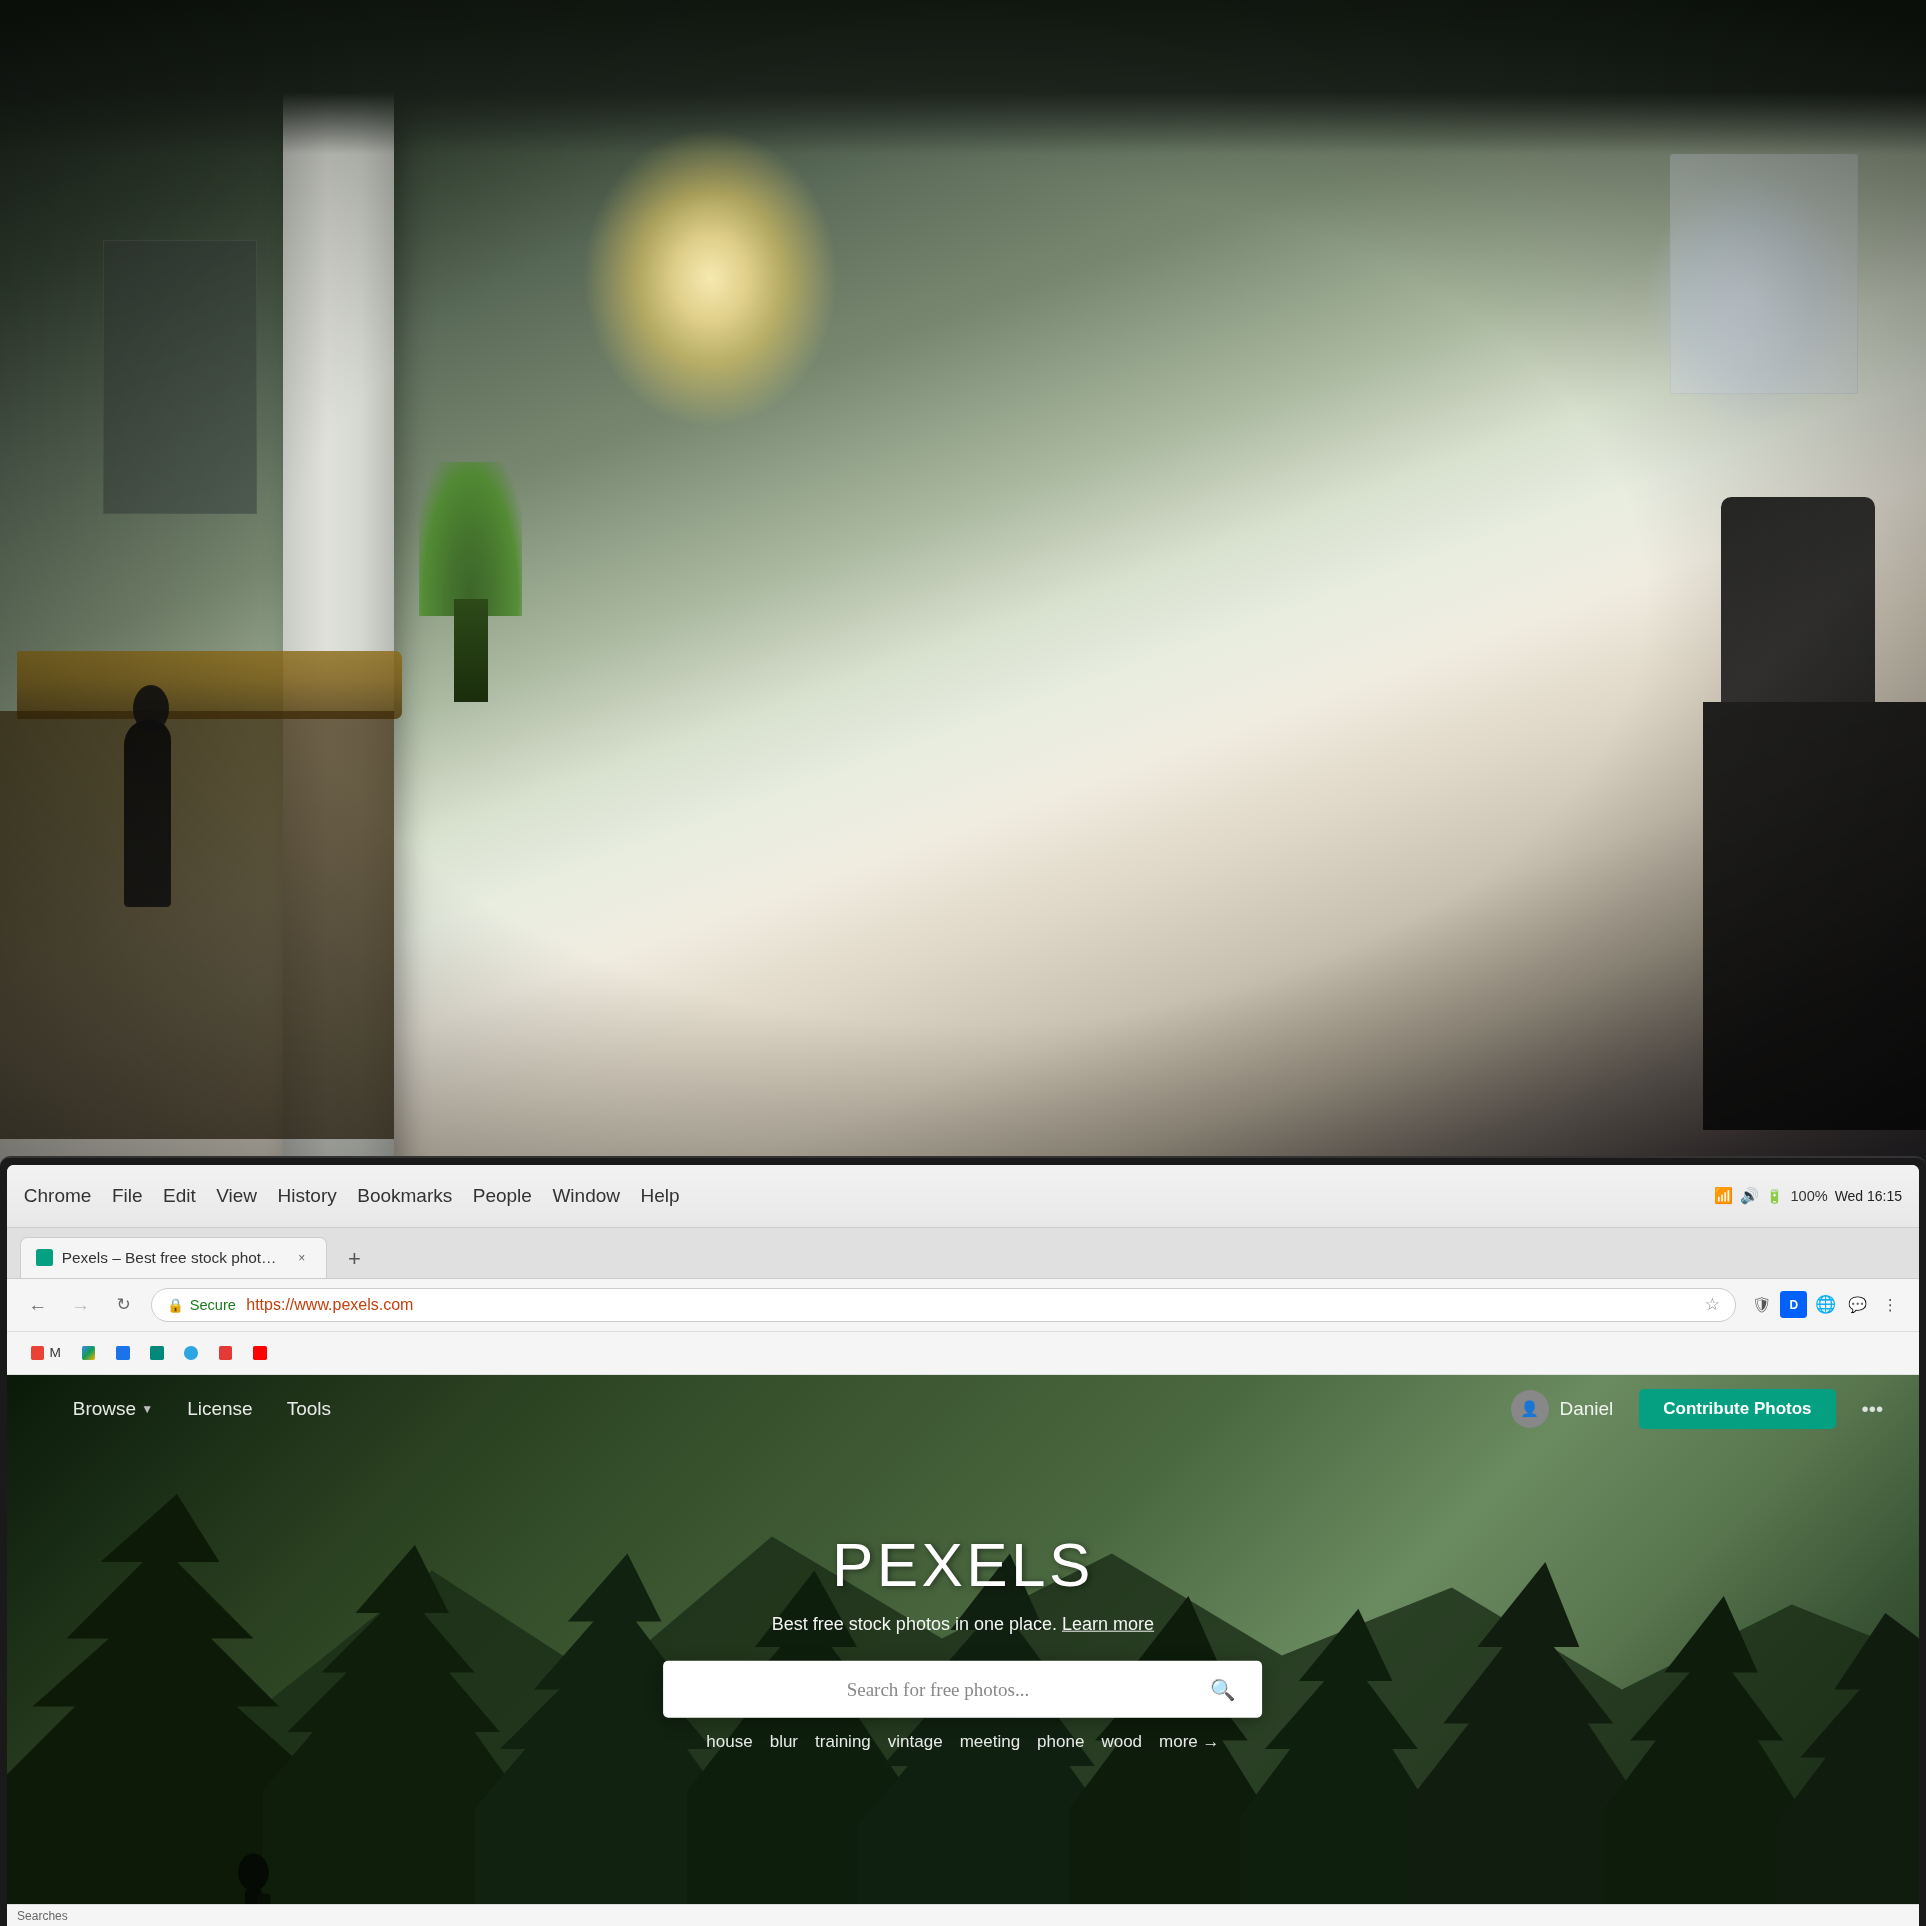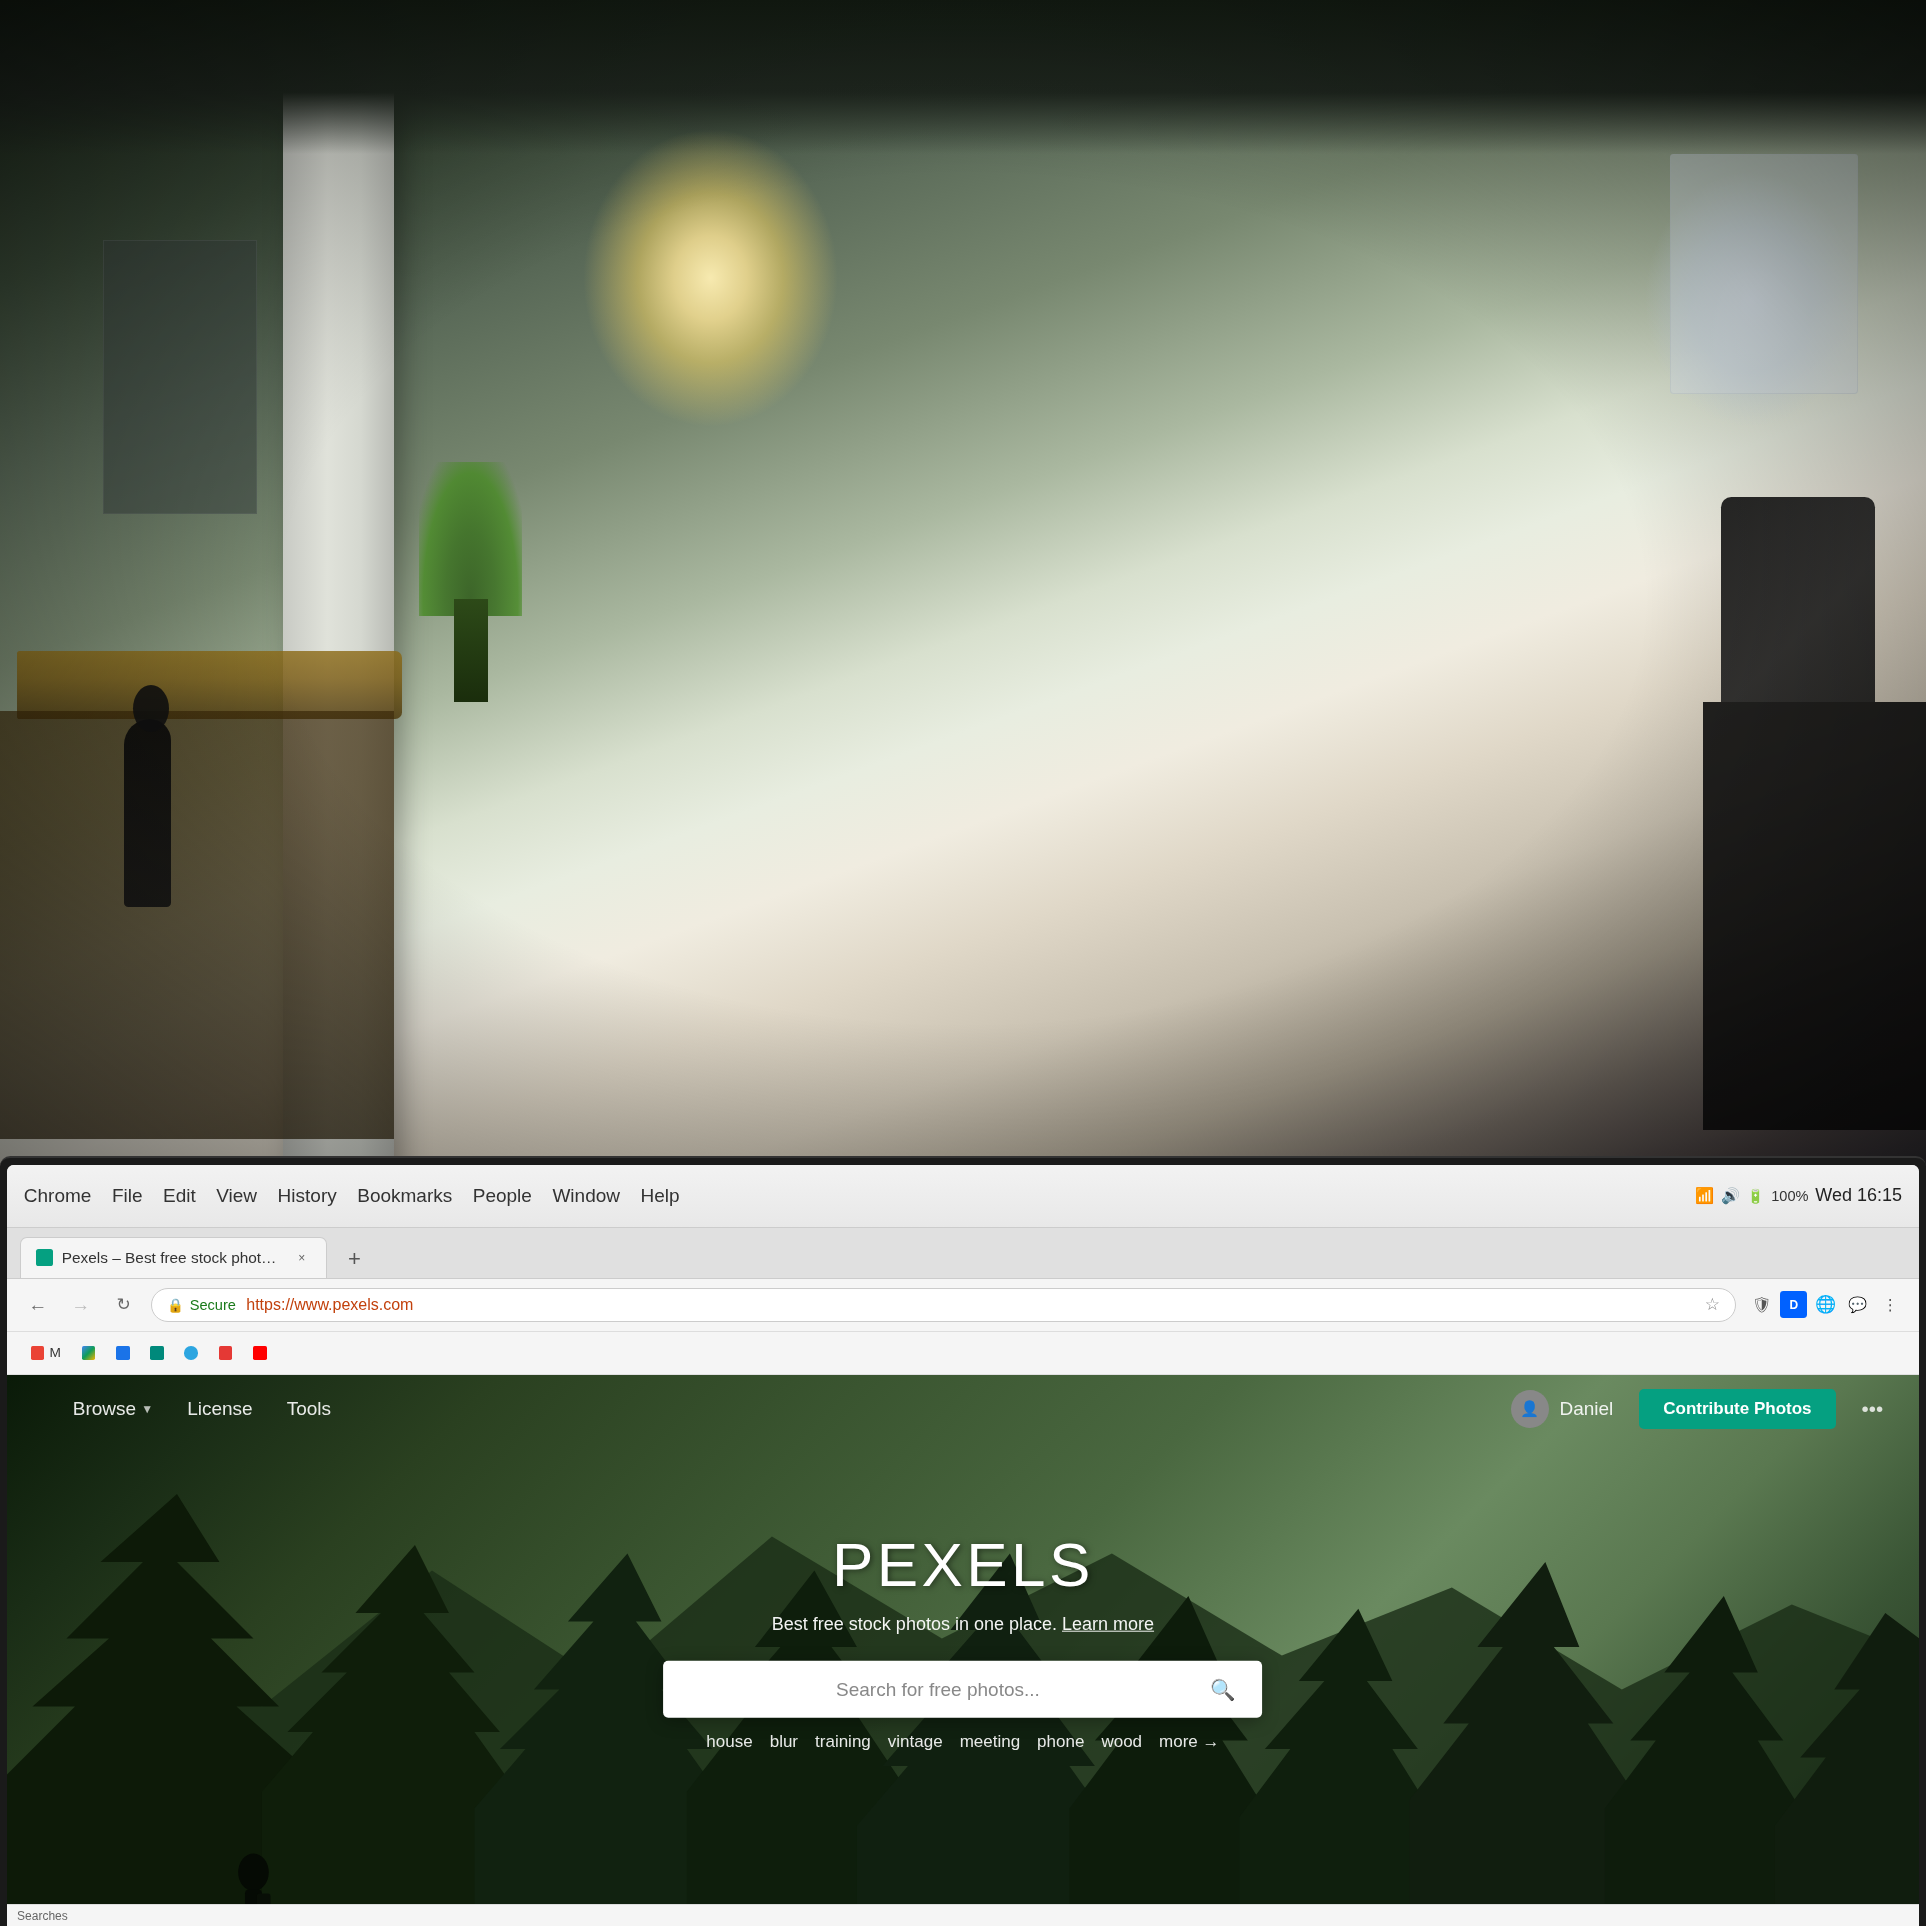--- a/index.html
+++ b/index.html
@@ -110,21 +110,21 @@
     .system-icons {
       margin-left: auto;
       display: flex;
       align-items: center;
       gap: 6.8px;
       font-size: 15.4px;
       color: #333;
     }
 
     .time-display {
-      font-size: 18px;
+      font-size: 14px;
       font-weight: 500;
       color: #222;
       white-space: nowrap;
     }
 
     
     .tab-bar {
       width: 100%;
       height: 51px;
       background: #e0e0e0;
@@ -436,20 +436,21 @@
     .search-bar {
       width: 100%;
       height: 57px;
       background: #fff;
       border-radius: 5.1px;
       display: flex;
       align-items: center;
       padding: 0 20.5px;
       gap: 12px;
       box-shadow: 0 3.4px 17px rgba(0,0,0,0.3);
+      font-family: Liberation Serif, serif;
     }
 
     .search-input-display {
       flex: 1;
       font-size: 19px;
       color: #888;
     }
 
     .search-icon-circle {
       width: 38px;

